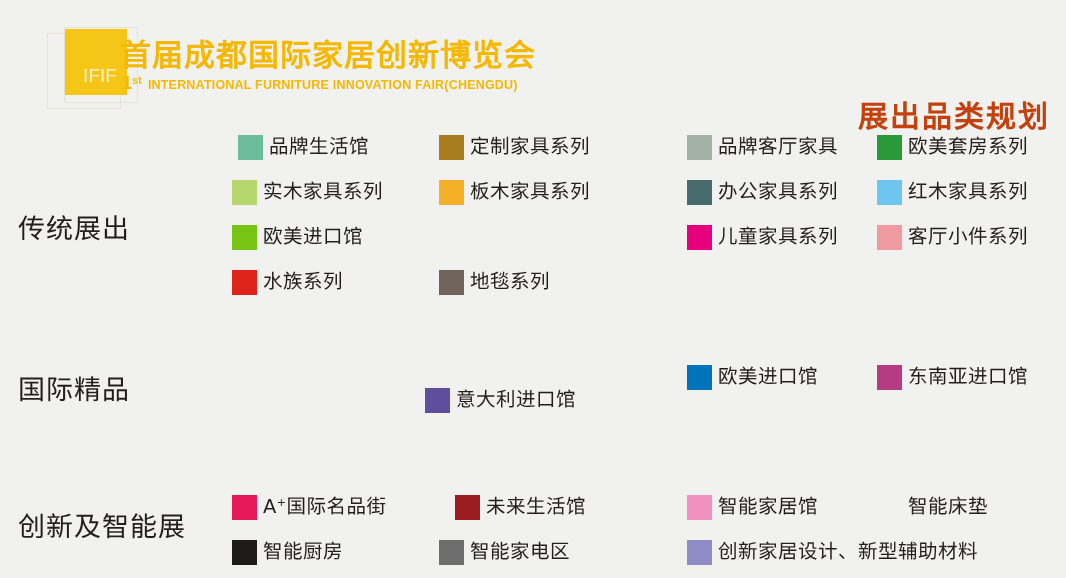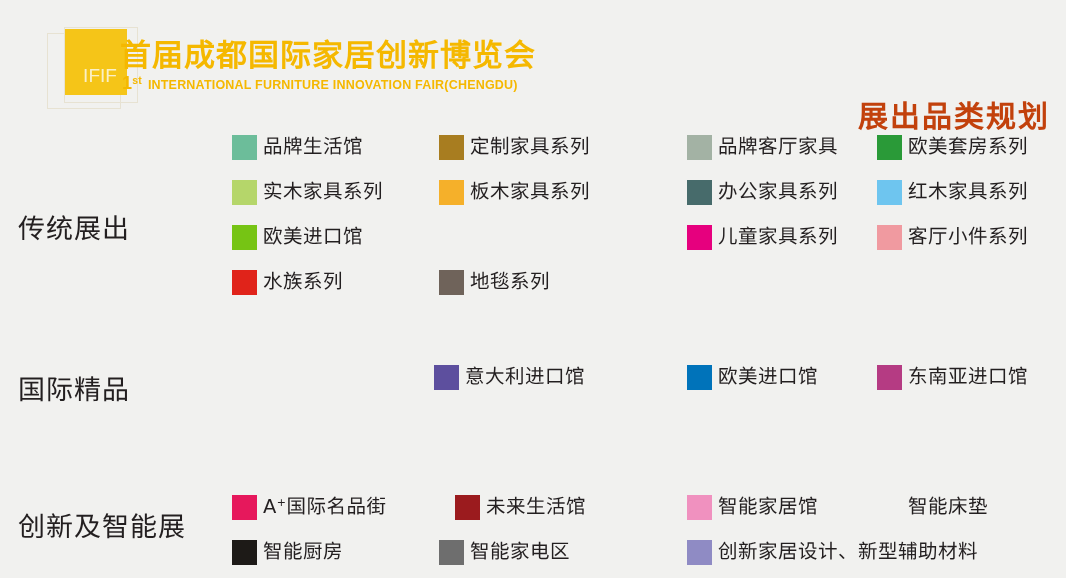--- a/index.html
+++ b/index.html
@@ -180,21 +180,21 @@
   </div>
 
   <div class="header-title">展出品类规划</div>
 </div>
 
 <div id="sections-root">
     <div class="section" style="top: 128px;">
       <div class="section-label" style="top: 79px;">传统展出</div>
       <div class="grid">
         <div class="cat-row">
-          <div class="cat-item" style="left: 0px;">
+          <div class="cat-item" style="left: 6px;">
             <span class="swatch" style="background: rgb(108, 189, 154);"></span>
             <span class="cat-label">品牌生活馆</span>
           </div>
           <div class="cat-item" style="left: 207px;">
             <span class="swatch" style="background: rgb(168, 125, 32);"></span>
             <span class="cat-label">定制家具系列</span>
           </div>
           <div class="cat-item" style="left: 455px;">
             <span class="swatch" style="background: rgb(163, 178, 164);"></span>
             <span class="cat-label">品牌客厅家具</span>
@@ -245,21 +245,21 @@
             <span class="swatch" style="background: rgb(111, 99, 90);"></span>
             <span class="cat-label">地毯系列</span>
           </div>
         </div>
       </div>
     </div>
     <div class="section" style="top: 358px;">
       <div class="section-label" style="top: 10px;">国际精品</div>
       <div class="grid">
         <div class="cat-row">
-          <div class="cat-item" style="left: 202px;">
+          <div class="cat-item" style="left: 193px; margin-top: 23px;">
             <span class="swatch" style="background: rgb(93, 79, 158);"></span>
             <span class="cat-label">意大利进口馆</span>
           </div>
           <div class="cat-item" style="left: 455px;">
             <span class="swatch" style="background: rgb(0, 115, 186);"></span>
             <span class="cat-label">欧美进口馆</span>
           </div>
           <div class="cat-item" style="left: 645px;">
             <span class="swatch" style="background: rgb(181, 59, 131);"></span>
             <span class="cat-label">东南亚进口馆</span>

